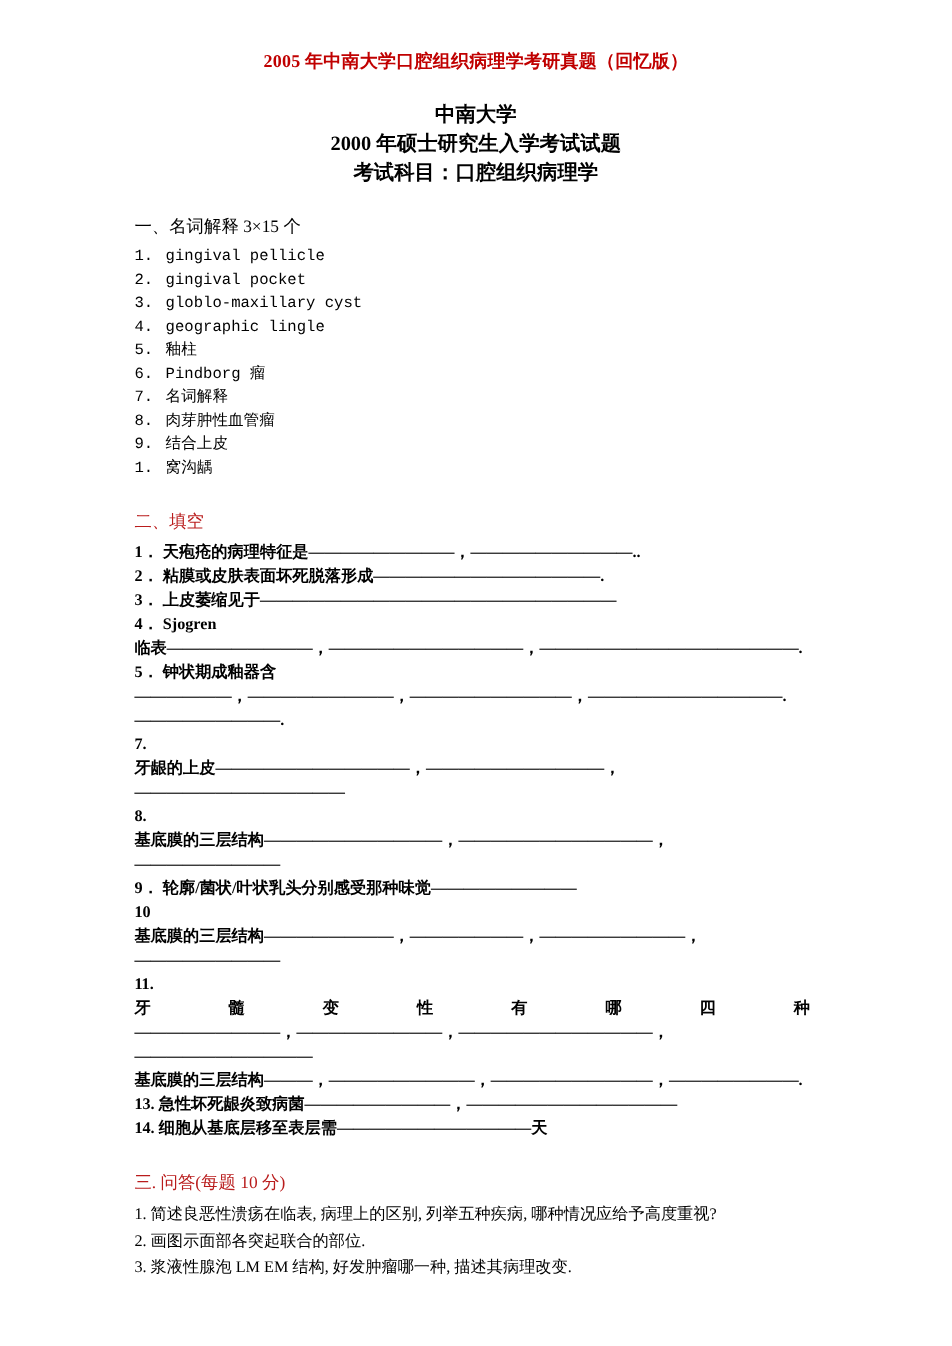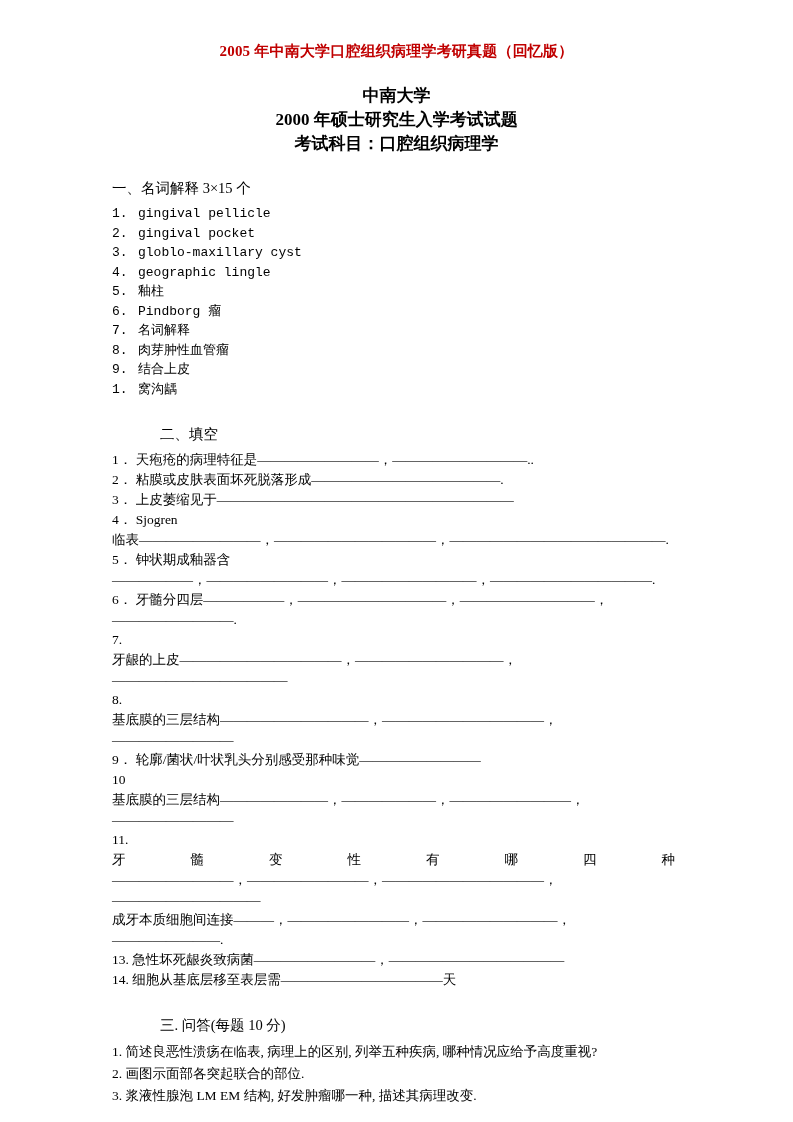--- a/index.html
+++ b/index.html
@@ -63,40 +63,40 @@
     white-space: pre;
   }
   .num {
     display: inline-block;
     width: 26px;
   }
   .fill-list {
     font-size: 13.5px;
     line-height: 20px;
     font-family: "Liberation Serif", serif;
+    font-weight: bold;
   }
   .fill-list .row {
     white-space: pre-wrap;
     word-break: break-all;
   }
   .spread {
     display: flex;
     justify-content: space-between;
     font-size: 13.5px;
   }
   .qa-list {
     font-size: 13.5px;
     line-height: 21px;
   }
   .qa-list .row {
     margin-bottom: 1px;
   }
   .red {
-    color: #000000;
-    margin-left: 48px;
+    color: #b91c1c;
   }
 </style>
 </head>
 <body>
 
 <div class="page">
 
   <div class="doc-title">2005 年中南大学口腔组织病理学考研真题（回忆版）</div>
 
   <div class="header-block">
@@ -123,42 +123,41 @@
 
     <div class="section-heading tight red">二、填空</div>
     <div class="fill-list">
       <div class="row">1． 天疱疮的病理特征是—————————，——————————..</div>
       <div class="row">2． 粘膜或皮肤表面坏死脱落形成——————————————.</div>
       <div class="row">3． 上皮萎缩见于——————————————————————</div>
       <div class="row">4． Sjogren</div>
       <div class="row">临表—————————，————————————，————————————————.</div>
       <div class="row">5． 钟状期成釉器含</div>
       <div class="row">——————，—————————，——————————，————————————.</div>
-      <div class="row">6． 牙髓分四层——————，———————————，——————————，</div>
       <div class="row">—————————.</div>
       <div class="row">7.</div>
       <div class="row">牙龈的上皮————————————，———————————，—————————————</div>
       <div class="row">8.</div>
       <div class="row">基底膜的三层结构———————————，————————————，—————————</div>
       <div class="row">9． 轮廓/菌状/叶状乳头分别感受那种味觉—————————</div>
       <div class="row">10</div>
       <div class="row">基底膜的三层结构————————，———————，—————————，—————————</div>
       <div class="row">11.</div>
       <div class="spread">
         <span>牙</span>
         <span>髓</span>
         <span>变</span>
         <span>性</span>
         <span>有</span>
         <span>哪</span>
         <span>四</span>
         <span>种</span>
       </div>
       <div class="row">—————————，—————————，————————————，———————————</div>
-      <div class="row">成牙本质细胞间连接———，—————————，——————————，————————.</div>
+      <div class="row">基底膜的三层结构———，—————————，——————————，————————.</div>
       <div class="row">13. 急性坏死龈炎致病菌—————————，—————————————</div>
       <div class="row">14. 细胞从基底层移至表层需————————————天</div>
     </div>
 
     <div class="section-heading tight red">三. 问答(每题 10 分)</div>
     <div class="qa-list">
       <div class="row">1. 简述良恶性溃疡在临表, 病理上的区别, 列举五种疾病, 哪种情况应给予高度重视?</div>
       <div class="row">2. 画图示面部各突起联合的部位.</div>
       <div class="row">3. 浆液性腺泡 LM EM 结构, 好发肿瘤哪一种, 描述其病理改变.</div>
 

